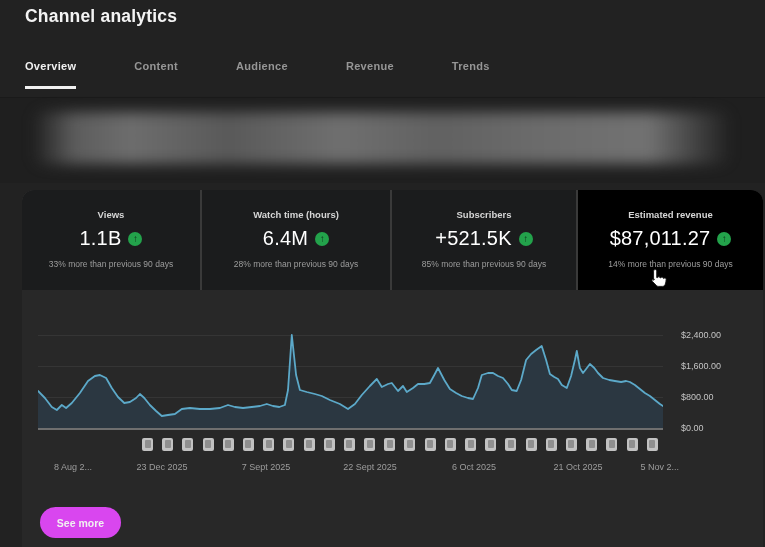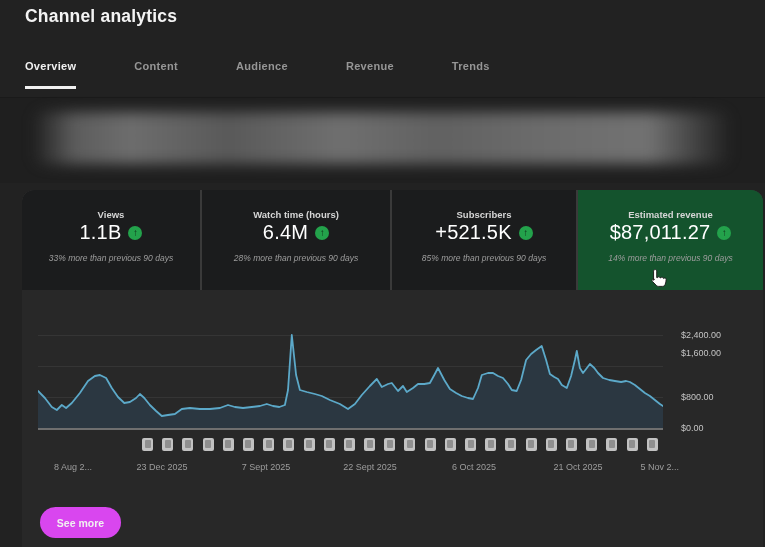--- a/index.html
+++ b/index.html
@@ -35,30 +35,30 @@
     position:absolute;left:22px;top:190px;width:741px;height:357px;
     background:#282828;border-radius:12px 12px 0 0;
   }
   
   .cards{
     position:absolute;left:0;top:0;width:741px;height:100px;
     display:grid;grid-template-columns:178px 188px 184px 1fr;column-gap:2px;
     background:#3a3a3a;border-radius:12px 12px 0 0;overflow:hidden;
   }
   .card{background:#1b1c1d;position:relative;text-align:center;cursor:pointer;}
-  .card.highlighted{background:#14532d;}
+  .card.highlighted{background:#000000;}
   .card .label{margin-top:19px;font-size:9.5px;font-weight:700;color:#d6d6d6;}
-  .card .value-row{margin-top:1px;display:flex;align-items:center;justify-content:center;gap:7px;}
+  .card .value-row{margin-top:7px;display:flex;align-items:center;justify-content:center;gap:7px;}
   .card .value{font-size:20px;font-weight:500;color:#ffffff;letter-spacing:.2px;}
   .trend-icon{
     width:14px;height:14px;border-radius:50%;background:#23a24b;
     display:flex;align-items:center;justify-content:center;
     color:#0e2b17;font-size:10px;font-weight:700;line-height:1;
   }
-  .card .change{margin-top:9px;font-size:8.5px;font-style:italic;color:#9d9d9d;}
+  .card .change{margin-top:9px;font-size:8.5px;color:#9d9d9d;}
   
   .plot{position:absolute;left:16px;top:137px;width:625px;height:101px;}
   .gridline{position:absolute;left:0;width:625px;height:1px;background:#353535;}
   .plot svg{position:absolute;left:0;top:0;width:625px;height:101px;display:block;}
   .baseline{position:absolute;left:16px;top:238px;width:625px;height:2px;background:#6f6f6f;}
   .y-axis{position:absolute;left:659px;top:0;width:80px;height:357px;}
   .y-label{position:absolute;left:0;font-size:9px;color:#c4c4c4;white-space:nowrap;}
   .markers{
     position:absolute;left:120px;top:247px;width:516px;height:14px;
     display:flex;justify-content:space-between;align-items:center;
@@ -144,21 +144,21 @@
       <svg id="chart-svg" viewBox="0 0 625 101" preserveAspectRatio="none">
         <path id="chart-area" d="M0.0,64.0 L6.9,71.0 L13.8,80.0 L18.8,83.0 L23.8,78.0 L28.1,81.0 L33.8,76.0 L41.9,66.0 L50.0,54.0 L56.9,49.0 L61.9,48.0 L68.1,51.0 L73.8,61.0 L80.0,70.0 L86.3,76.0 L91.9,75.0 L98.1,71.0 L101.9,67.0 L106.3,71.0 L111.9,78.0 L118.1,84.0 L123.8,89.0 L130.0,88.0 L136.9,87.0 L143.8,82.0 L151.9,81.0 L161.9,82.0 L171.9,82.0 L181.9,81.0 L190.0,78.0 L196.9,80.0 L205.0,81.0 L213.8,80.0 L221.9,79.0 L228.8,77.0 L235.0,79.0 L241.3,80.0 L246.9,78.0 L250.0,63.0 L253.8,8.0 L258.1,48.0 L261.9,63.0 L268.8,65.0 L276.9,67.0 L283.8,69.0 L291.9,73.0 L301.9,77.0 L310.0,82.0 L316.9,77.0 L323.8,68.0 L331.9,59.0 L338.8,52.0 L343.8,60.0 L350.0,57.0 L353.8,56.0 L360.0,64.0 L365.0,59.0 L368.8,65.0 L375.0,61.0 L380.0,57.0 L386.3,57.0 L391.9,56.0 L396.3,48.0 L400.0,41.0 L406.3,53.0 L411.9,62.0 L418.1,66.0 L423.7,69.0 L430.0,71.0 L435.0,72.0 L440.0,61.0 L443.8,48.0 L450.0,46.0 L455.0,46.0 L460.0,49.0 L465.0,51.0 L470.0,57.0 L473.8,63.0 L478.7,64.0 L483.1,53.0 L488.1,33.0 L493.1,27.0 L498.1,23.0 L503.7,19.0 L508.1,33.0 L511.9,47.0 L516.3,50.0 L520.0,52.0 L523.8,58.0 L528.8,61.0 L533.1,49.0 L536.9,33.0 L538.8,24.0 L541.9,41.0 L545.0,46.0 L548.1,42.0 L551.9,37.0 L556.3,41.0 L560.0,46.0 L565.0,51.0 L571.3,53.0 L576.9,54.0 L583.1,55.0 L588.1,54.0 L591.9,55.0 L596.9,58.0 L601.9,62.0 L606.9,66.0 L611.9,69.0 L616.9,73.0 L621.9,77.0 L625.0,79.0 L625,101 L0,101 Z" fill="#2b3741"></path>
         <path id="chart-line" fill="none" stroke-width="1.8" stroke-linejoin="round" stroke-linecap="round" d="M0.0,64.0 L6.9,71.0 L13.8,80.0 L18.8,83.0 L23.8,78.0 L28.1,81.0 L33.8,76.0 L41.9,66.0 L50.0,54.0 L56.9,49.0 L61.9,48.0 L68.1,51.0 L73.8,61.0 L80.0,70.0 L86.3,76.0 L91.9,75.0 L98.1,71.0 L101.9,67.0 L106.3,71.0 L111.9,78.0 L118.1,84.0 L123.8,89.0 L130.0,88.0 L136.9,87.0 L143.8,82.0 L151.9,81.0 L161.9,82.0 L171.9,82.0 L181.9,81.0 L190.0,78.0 L196.9,80.0 L205.0,81.0 L213.8,80.0 L221.9,79.0 L228.8,77.0 L235.0,79.0 L241.3,80.0 L246.9,78.0 L250.0,63.0 L253.8,8.0 L258.1,48.0 L261.9,63.0 L268.8,65.0 L276.9,67.0 L283.8,69.0 L291.9,73.0 L301.9,77.0 L310.0,82.0 L316.9,77.0 L323.8,68.0 L331.9,59.0 L338.8,52.0 L343.8,60.0 L350.0,57.0 L353.8,56.0 L360.0,64.0 L365.0,59.0 L368.8,65.0 L375.0,61.0 L380.0,57.0 L386.3,57.0 L391.9,56.0 L396.3,48.0 L400.0,41.0 L406.3,53.0 L411.9,62.0 L418.1,66.0 L423.7,69.0 L430.0,71.0 L435.0,72.0 L440.0,61.0 L443.8,48.0 L450.0,46.0 L455.0,46.0 L460.0,49.0 L465.0,51.0 L470.0,57.0 L473.8,63.0 L478.7,64.0 L483.1,53.0 L488.1,33.0 L493.1,27.0 L498.1,23.0 L503.7,19.0 L508.1,33.0 L511.9,47.0 L516.3,50.0 L520.0,52.0 L523.8,58.0 L528.8,61.0 L533.1,49.0 L536.9,33.0 L538.8,24.0 L541.9,41.0 L545.0,46.0 L548.1,42.0 L551.9,37.0 L556.3,41.0 L560.0,46.0 L565.0,51.0 L571.3,53.0 L576.9,54.0 L583.1,55.0 L588.1,54.0 L591.9,55.0 L596.9,58.0 L601.9,62.0 L606.9,66.0 L611.9,69.0 L616.9,73.0 L621.9,77.0 L625.0,79.0" stroke="#5ca9c9"></path>
       </svg>
     </div>
 
     <div class="baseline"></div>
 
     <div class="y-axis">
         <div class="y-label" style="top: 140px;">$2,400.00</div>
-        <div class="y-label" style="top: 158px;">$1,600.00</div>
+        <div class="y-label" style="top: 171px;">$1,600.00</div>
         <div class="y-label" style="top: 202px;">$800.00</div>
         <div class="y-label" style="top: 233px;">$0.00</div>
       </div>
 
     <div class="markers">
         <div class="video-marker">
           <i></i>
         </div>
         <div class="video-marker">
           <i></i>

